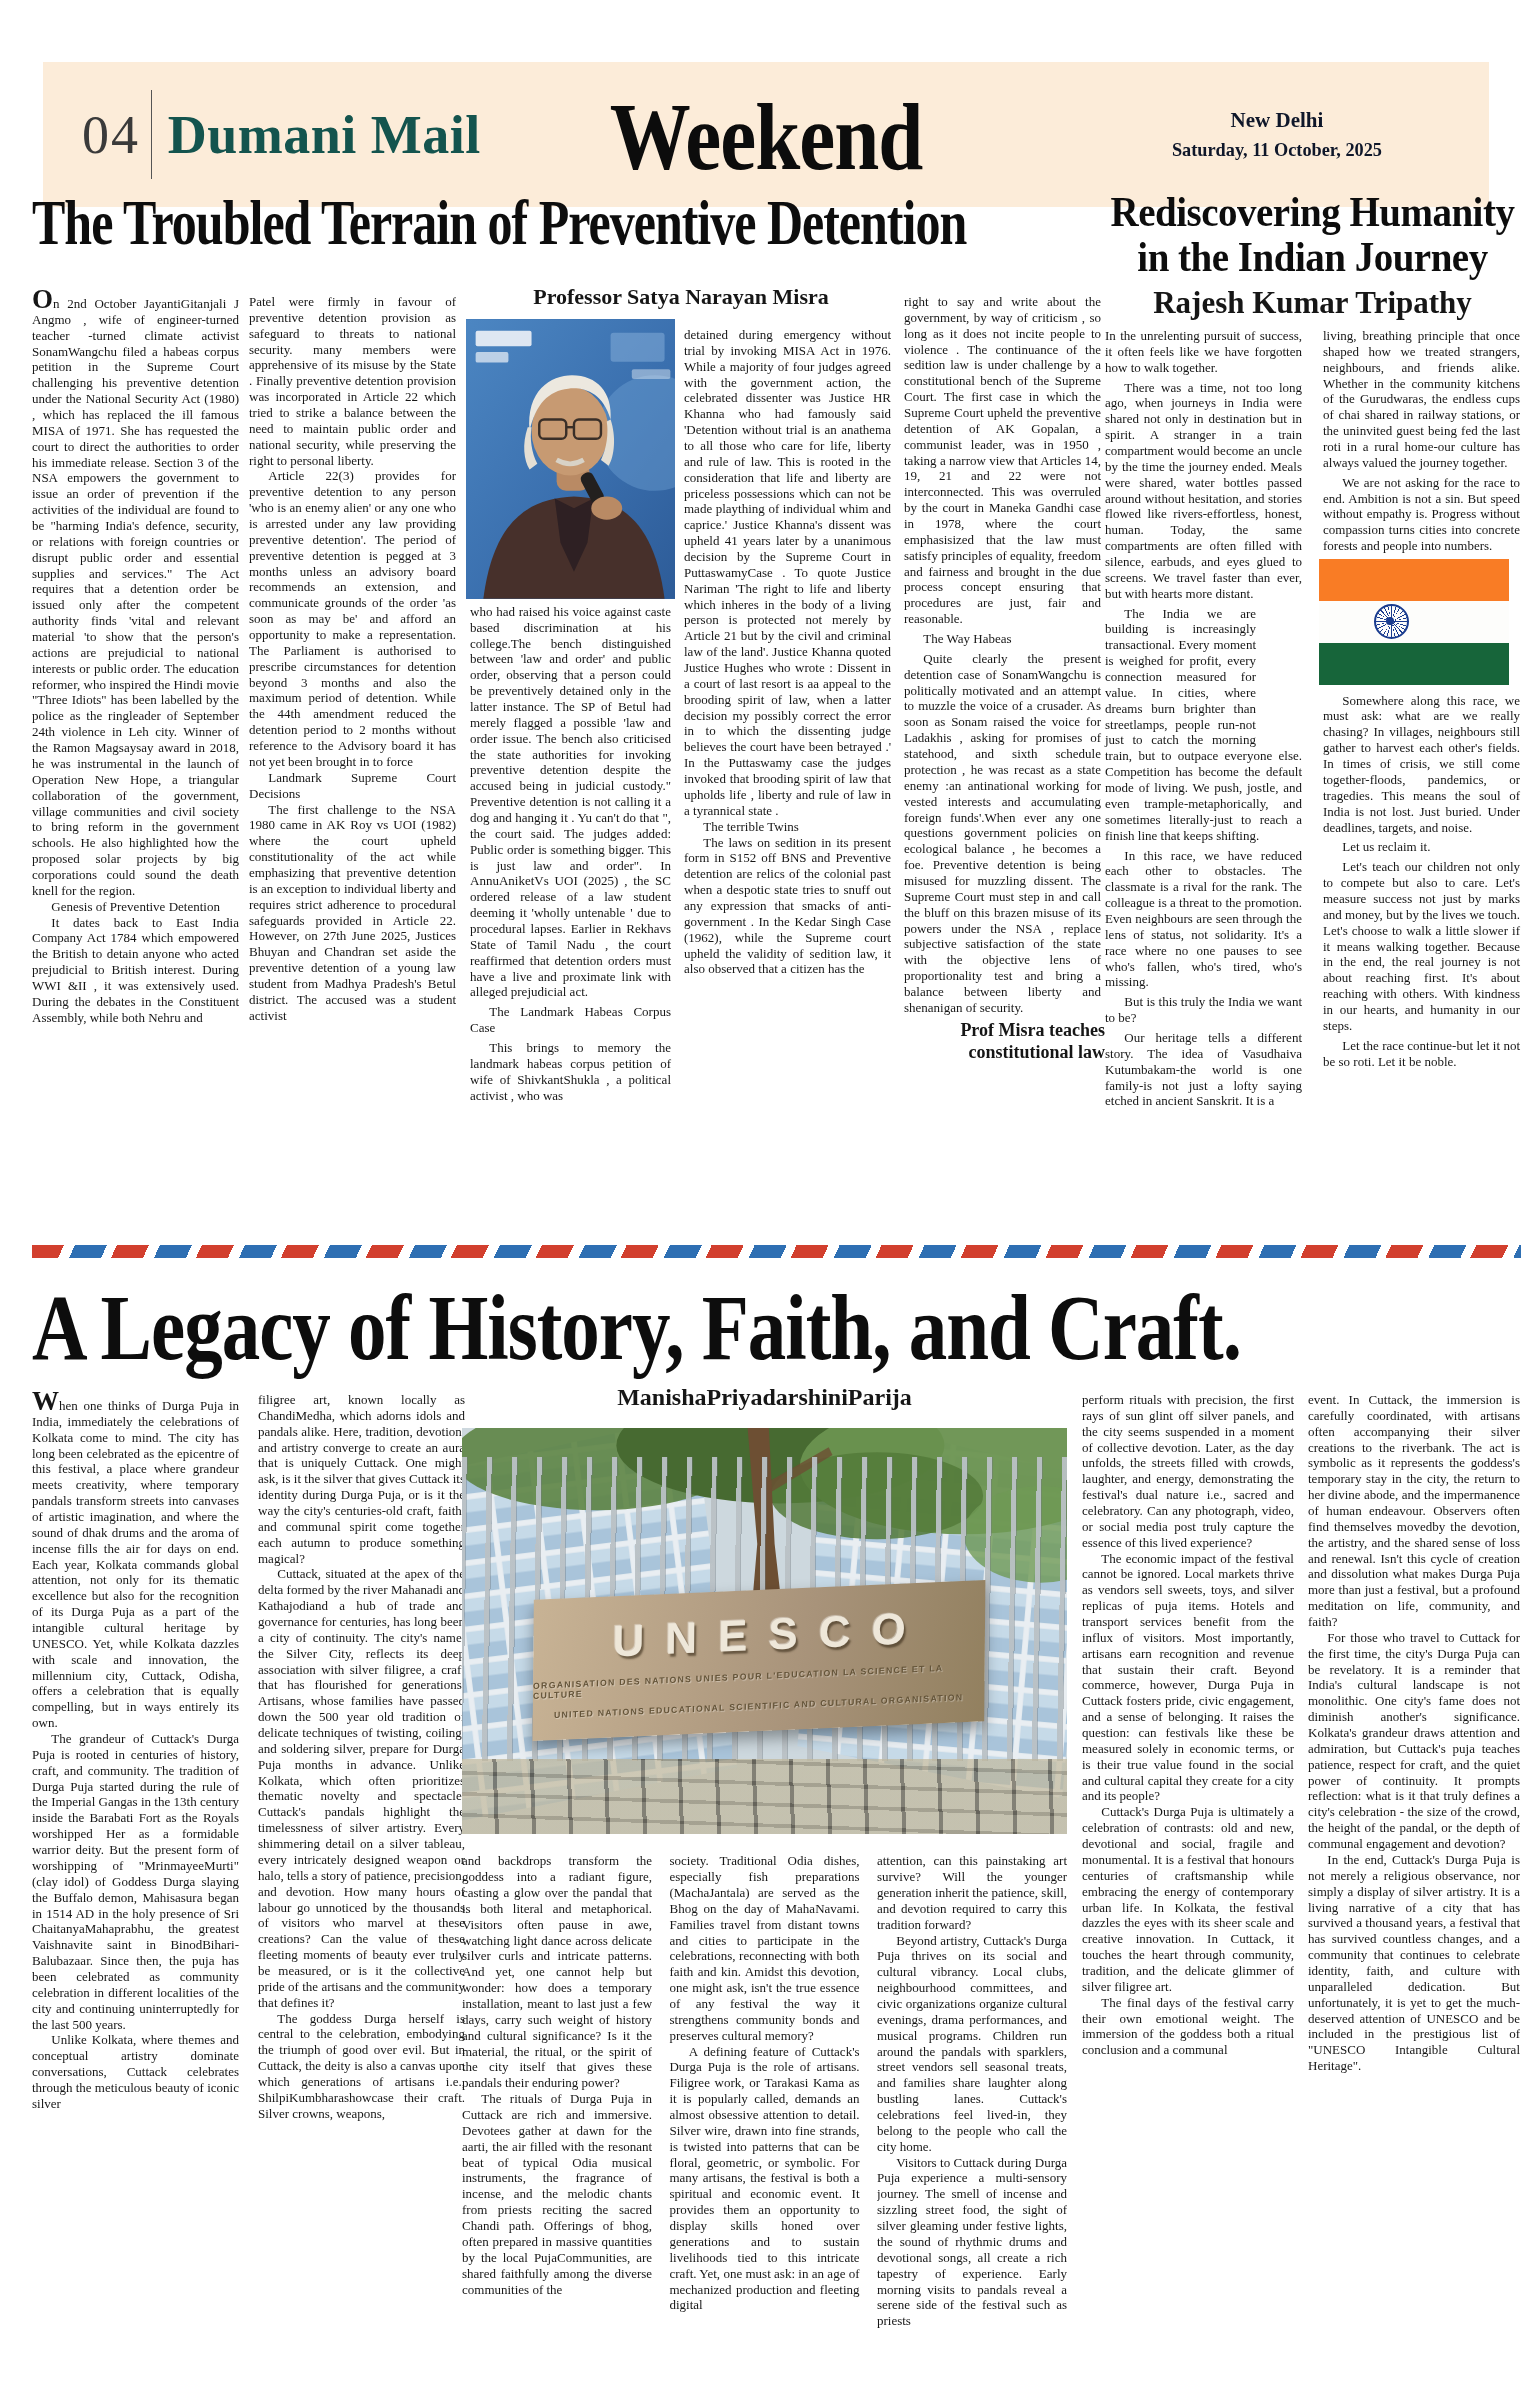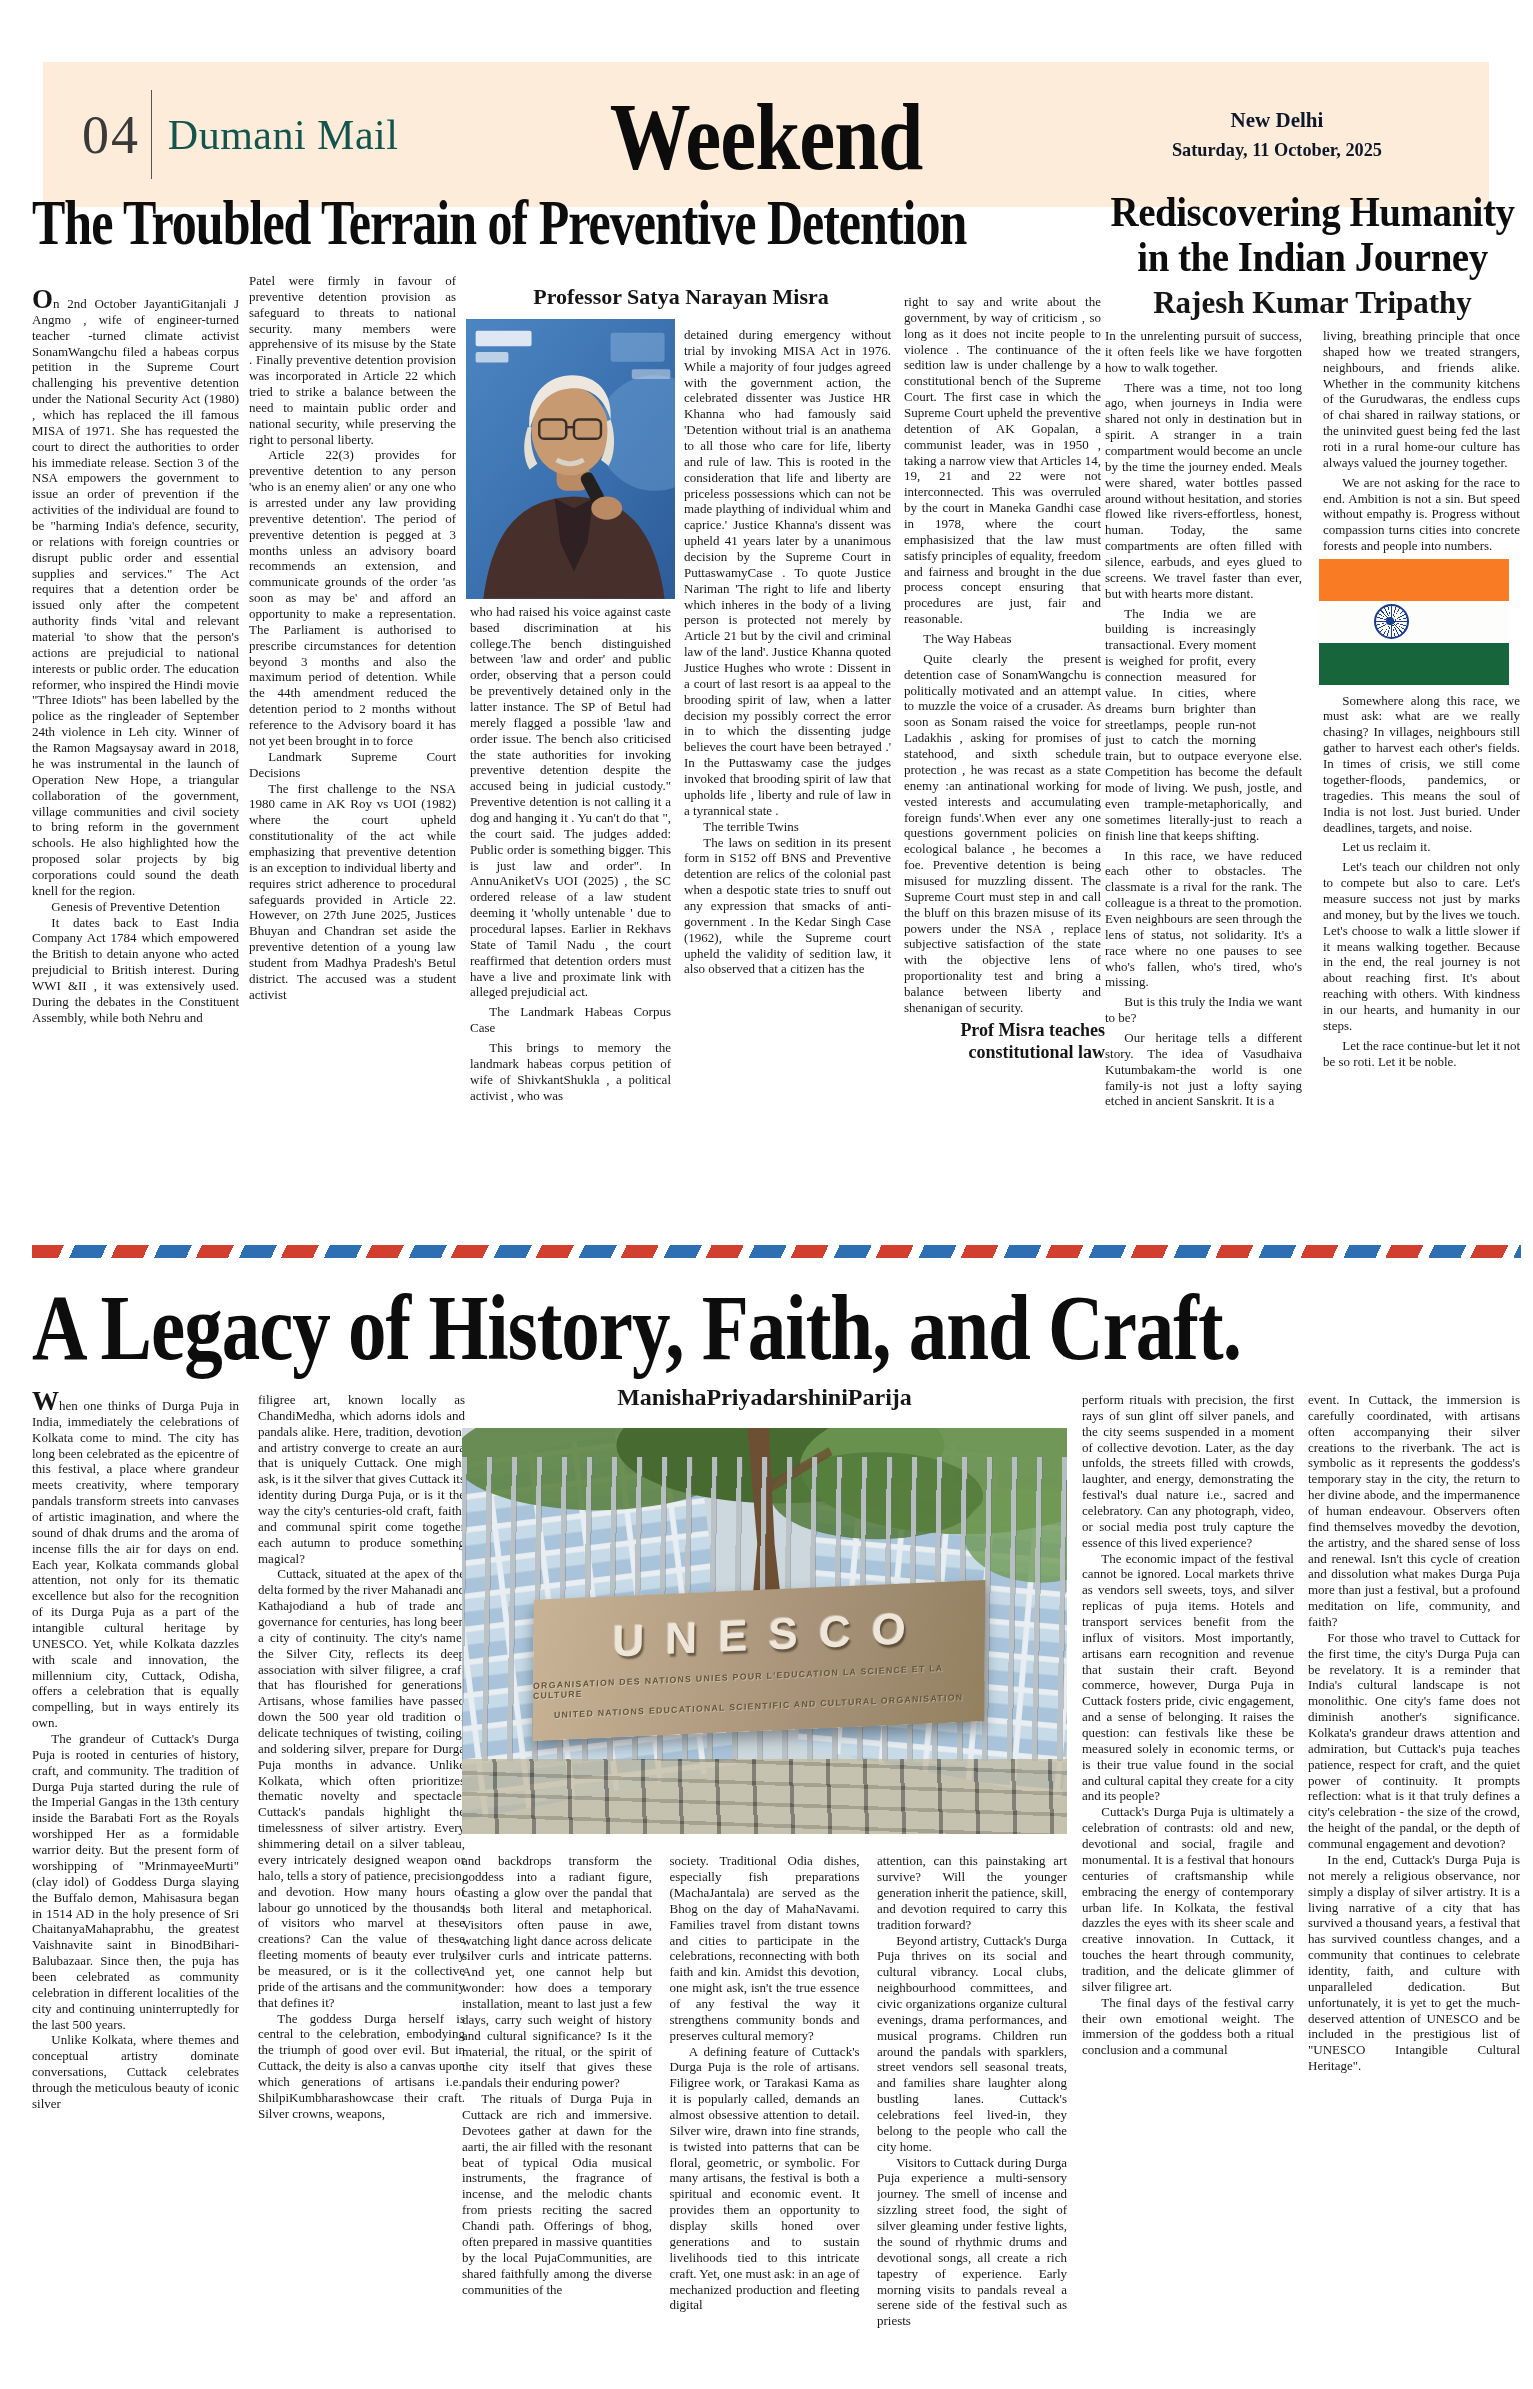--- a/index.html
+++ b/index.html
@@ -3,42 +3,42 @@
 <meta charset="utf-8">
 <style>
   *{margin:0;padding:0;box-sizing:border-box}
   html,body{width:1533px;height:2390px;overflow:hidden}
   body{position:relative;background:#fff;font-family:"Liberation Serif",serif;color:#161616}
 
   
   .header{position:absolute;left:43px;top:62px;width:1446px;height:145px;background:#fcecd9;display:flex;align-items:center;padding:0 39px}
   .pageno{font-size:54px;color:#3a3a3a;font-weight:400;letter-spacing:1.9px}
   .head-rule{width:1px;height:89px;background:#555;margin:0 15.4px 0 11.6px}
-  .masthead{font-size:42px;font-weight:normal;color:#14544e;letter-spacing:0.5px}
+  .masthead{font-size:54px;font-weight:bold;color:#14544e;letter-spacing:0.5px}
   .weekend{position:absolute;left:0;right:0;top:21px;text-align:center;font-size:81px;font-weight:bold;color:#0c0c0c;transform:scaleY(1.18);transform-origin:top center;letter-spacing:-1px}
   .edition{margin-left:auto;text-align:center;font-weight:bold;color:#0f172a;padding-right:68px;position:relative;z-index:2}
   .edition .city{font-size:21px;margin-bottom:7.7px}
   .edition .date{font-size:18.3px}
 
   
   .a1-headline{position:absolute;left:32px;top:185px;width:1064px;font-size:50px;font-weight:bold;letter-spacing:-1px;white-space:nowrap;transform:scaleY(1.28);transform-origin:top left;color:#0d0d0d}
   .a1-byline{position:absolute;left:483px;top:284px;width:396px;text-align:center;font-size:22px;font-weight:bold}
   .a2{position:absolute;left:1101px;top:189px;width:423px;height:1054px}
   .a2-headline{text-align:center;font-size:39px;font-weight:bold;line-height:1.07;letter-spacing:-0.5px;transform:scaleY(1.08);transform-origin:top center;color:#0d0d0d}
   .a2-byline{position:absolute;top:96px;left:0;width:100%;text-align:center;font-size:31px;font-weight:bold}
 
   
   .body-col{position:absolute;font-size:13px;line-height:1.22;text-align:justify;overflow:hidden}
   .body-col p{margin:0;text-indent:19.3px}
   .grp p{margin:4px;text-indent:19.3px}
   .cont > p:first-child{text-indent:0}
   .dropcap > p:first-child{text-indent:0}
   .dropcap > p:first-child::first-letter{font-size:27px;font-weight:bold;line-height:.7}
   .a1c1{left:32px;top:290px;width:207px;height:954px}
-  .a1c2{left:249px;top:273px;width:207px;height:954px}
+  .a1c2{left:249px;top:294px;width:207px;height:954px}
   .a1c3{left:466px;top:290px;width:209px;height:954px}
   .a1c4{left:684px;top:290px;width:207px;height:954px;padding-top:37px}
   .a1c5{left:900px;top:290px;width:205px;height:954px}
   .credit{font-weight:bold;text-align:right;margin-top:1.9px;font-size:18px}
 
   .a2col{position:absolute;top:135px;width:205px;height:917px;font-size:13px;line-height:1.22;text-align:justify;overflow:hidden}
   .a2colA{left:0}
   .a2colB{left:218px}
   .flag-notch{float:right;width:50px;height:135px}
 

